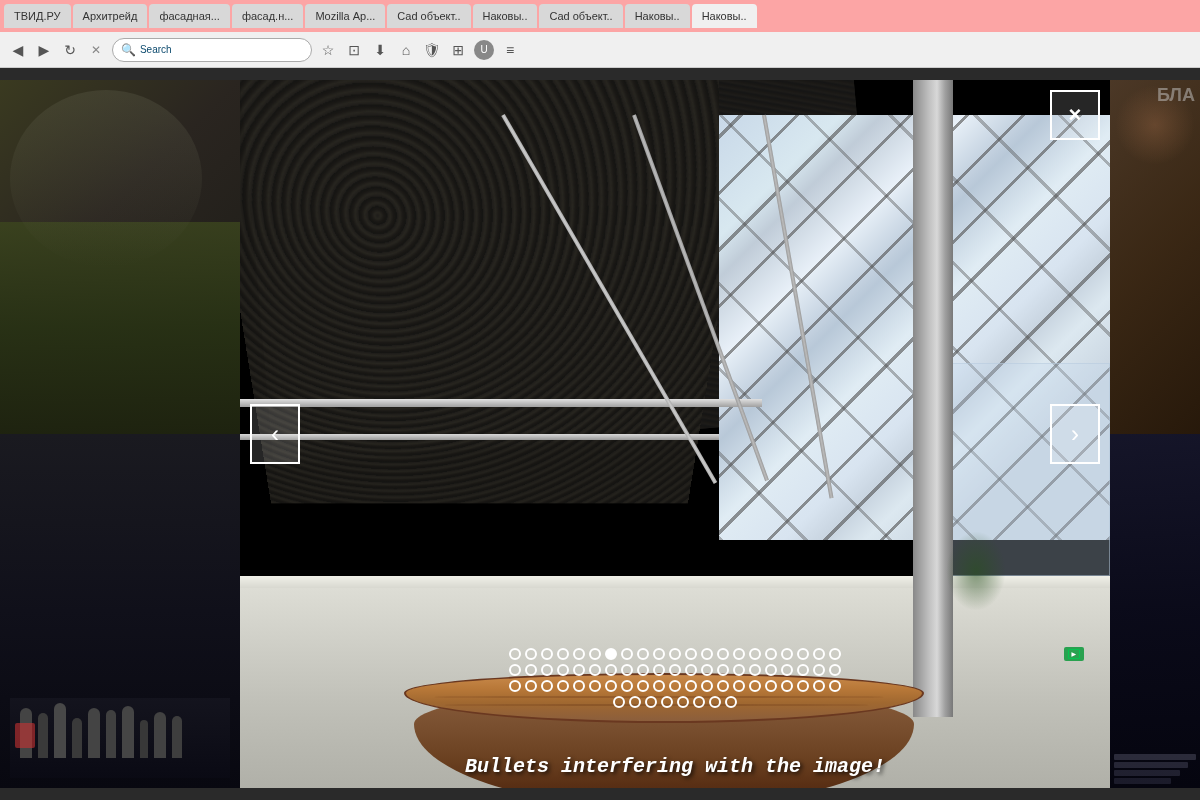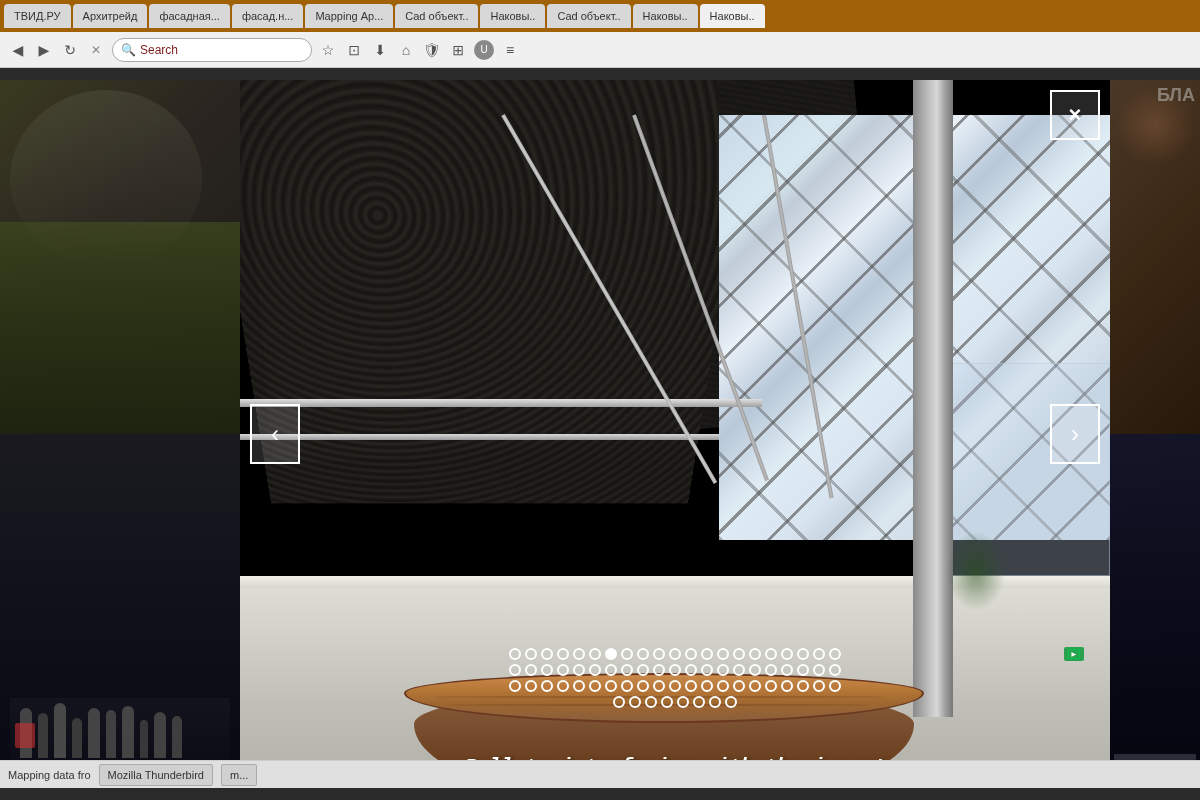--- a/index.html
+++ b/index.html
@@ -14,21 +14,21 @@
     
     .browser-chrome {
       width: 100%;
       background: #e0e0e0;
     }
 
     .tab-bar {
       display: flex;
       align-items: center;
       height: 28px;
-      background: #a16207;
+      background: #fca5a5;
       padding: 16px 4px;
       gap: 2px;
       overflow: hidden;
     }
 
     .tab {
       height: 24px;
       padding: 0 10px;
       background: #d8d8d8;
       border-radius: 4px 4px 0 0;
@@ -455,35 +455,35 @@
   </style>
 </head>
 <body>
 
 <div class="browser-chrome">
   <div class="tab-bar">
     <div class="tab">ТВИД.РУ</div>
     <div class="tab">Архитрейд</div>
     <div class="tab">фасадная...</div>
     <div class="tab">фасад.н...</div>
-    <div class="tab">Mapping Ар...</div>
+    <div class="tab">Mozilla Ар...</div>
     <div class="tab">Cad объект..</div>
     <div class="tab">Наковы..</div>
     <div class="tab">Cad объект..</div>
     <div class="tab">Наковы..</div>
     <div class="tab active">Наковы..</div>
   </div>
   <div class="toolbar">
     <div class="toolbar-icon">◀</div>
     <div class="toolbar-icon">▶</div>
     <div class="toolbar-icon">↻</div>
     <div class="toolbar-icon" style="font-size:12px; color:#888;">✕</div>
     <div class="search-bar">
       <span>🔍</span>
-      <span style="color:#7f1d1d; font-size:12px;">Search</span>
+      <span style="color:#0c4a6e; font-size:10px;">Search</span>
     </div>
     <div class="toolbar-icon">☆</div>
     <div class="toolbar-icon">⊡</div>
     <div class="toolbar-icon">⬇</div>
     <div class="toolbar-icon">⌂</div>
     <div class="toolbar-icon">🛡</div>
     <div class="toolbar-icon">⊞</div>
     <div class="toolbar-icon" style="width:20px;height:20px;border-radius:50%;background:#888;font-size:10px;display:flex;align-items:center;justify-content:center;color:white;">U</div>
     <div class="toolbar-icon">≡</div>
   </div>
@@ -676,23 +676,14 @@
         <div class="bullet"></div>
         <div class="bullet"></div>
         <div class="bullet"></div>
       </div>
     </div>
 
     <div class="warning-text">Bullets interfering with the image!</div>
 
   </div>
 
-  <div class="status-bar">
-    <span>Mapping data fro</span>
-    <div class="taskbar-item">
-      <span>Mozilla Thunderbird</span>
-    </div>
-    <div class="taskbar-item">
-      <span>m...</span>
-    </div>
-  </div>
 
 </div>
 
 </body></html>

